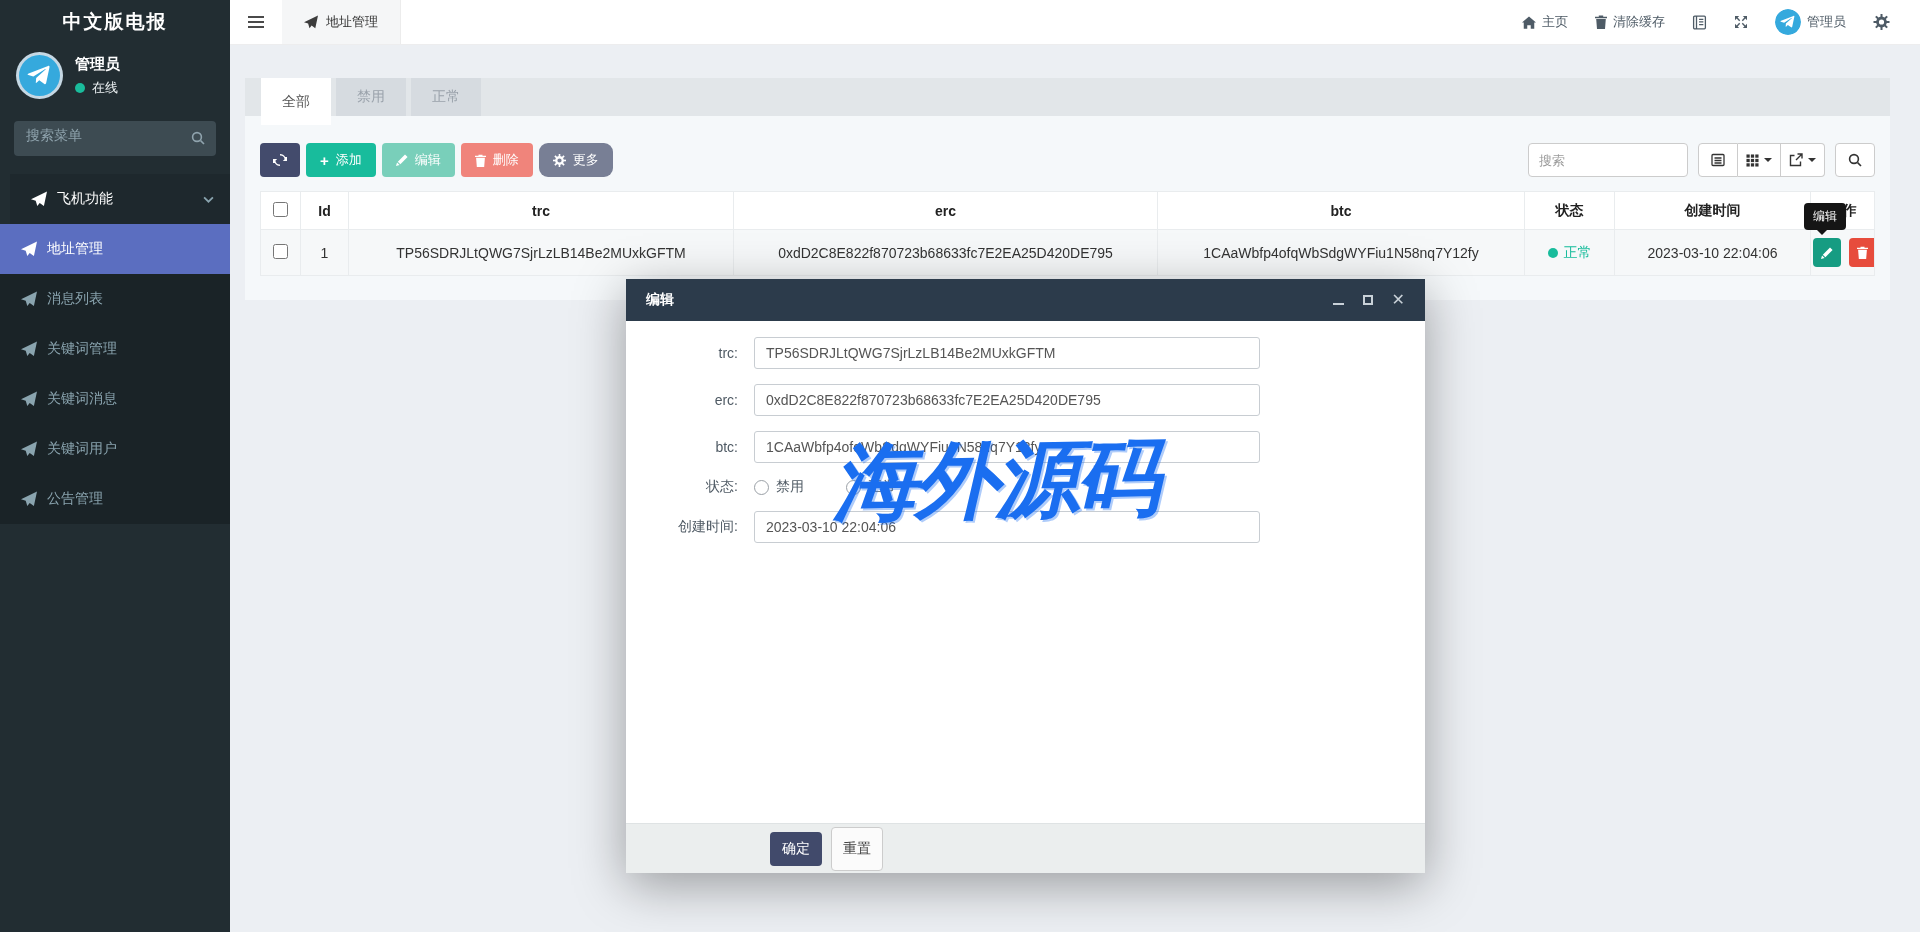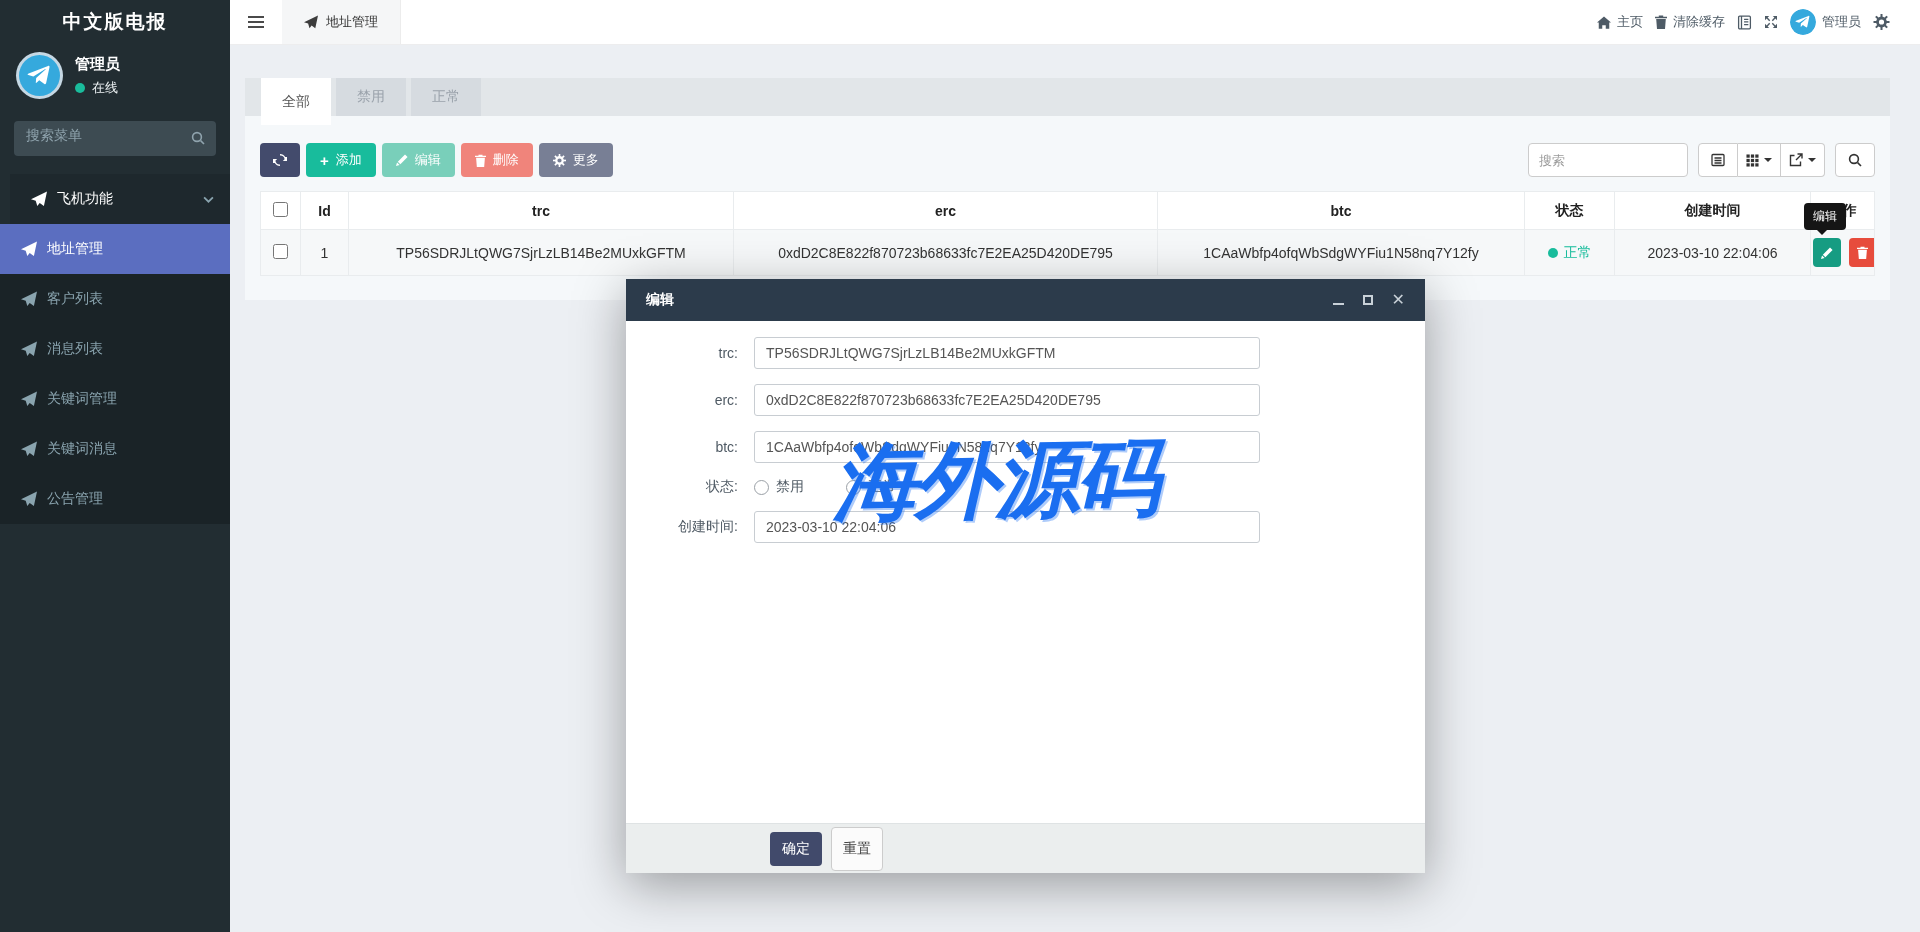--- a/index.html
+++ b/index.html
@@ -31,41 +31,41 @@
   .menu-item.root { color:#b8c7ce; }
   .mi-caret { position:absolute; right:16px; color:#8aa4af; display:flex; }
 
   
   .main { flex:1; display:flex; flex-direction:column; min-width:0; }
   .navbar { height:45px; background:#fff; display:flex; align-items:stretch; border-bottom:1px solid #ededee; }
   .hamburger { width:52px; display:flex; flex-direction:column; justify-content:center; align-items:center; gap:3px; cursor:pointer; }
   .hamburger i { width:16px; height:2px; background:#4a4a4a; display:block; }
   .nav-tab { display:flex; align-items:center; gap:8px; padding:0 22px; background:#f5f6f7; font-size:13px; color:#333; border-right:1px solid #ececec; cursor:pointer; }
   .nav-tab .mi-icon { color:#3c3c3c; display:flex; }
-  .nav-right { margin-left:auto; display:flex; align-items:center; gap:12px; padding-right:30px; font-size:13px; color:#4e5b66; }
+  .nav-right { margin-left:auto; display:flex; align-items:center; gap:27px; padding-right:30px; font-size:13px; color:#4e5b66; }
   .nav-item { display:flex; align-items:center; gap:6px; cursor:pointer; color:#4e5b66; }
   .nav-item svg { display:block; }
   .nav-avatar { width:26px; height:26px; border-radius:50%; overflow:hidden; display:flex; }
 
   
   .content { flex:1; padding:33px 30px 0 15px; }
   .tab-band { background:#e2e6e9; height:38px; display:flex; padding-left:16px; align-items:flex-start; }
   .ftab { min-width:70px; padding:0 18px; display:flex; align-items:center; justify-content:center; font-size:14px; margin-right:5px; cursor:pointer; }
   .ftab.active { background:#fff; color:#555; height:47px; }
   .ftab.inactive { background:#d6dbe0; color:#9aa2ab; height:38px; }
 
   .panel { background:#f5f8fa; padding:27px 15px 24px; }
   .toolbar { display:flex; align-items:center; }
   .btn { height:34px; border-radius:4px; border:none; color:#fff; font-size:13px; display:inline-flex; align-items:center; gap:7px; padding:0 14px; margin-right:6px; cursor:pointer; font-family:inherit; }
   .btn svg { display:block; }
   .btn-refresh { background:#434b6c; width:40px; justify-content:center; padding:0; }
   .btn-add { background:#18bc9c; }
   .btn-edit-tb { background:#79cfba; }
   .btn-del-tb { background:#f0847b; }
-  .btn-more { background:#787f95; }
+  .btn-more { background:#787f95;border-radius:9px; }
   .toolbar-right { margin-left:auto; display:flex; align-items:flex-end; }
   .tb-search input { width:160px; height:34px; border:1px solid #ccc; border-radius:4px; padding:0 10px; font-size:13px; color:#555; outline:none; background:#fff; }
   .tb-search input::placeholder { color:#999; }
   .btn-group { display:flex; margin-left:10px; }
   .tool-btn { height:34px; min-width:40px; background:#fff; border:1px solid #ccc; display:flex; align-items:center; justify-content:center; gap:5px; color:#333; cursor:pointer; padding:0 8px; }
   .btn-group .tool-btn + .tool-btn { border-left:none; }
   .btn-group .tool-btn:first-child { border-radius:4px 0 0 4px; }
   .btn-group .tool-btn:last-child { border-radius:0 4px 4px 0; }
   .tool-btn.single { border-radius:4px; margin-left:10px; }
   .caret-down { width:0; height:0; border-left:4px solid transparent; border-right:4px solid transparent; border-top:4px solid #333; display:inline-block; }
@@ -162,45 +162,45 @@
               </svg>
             </span>
           <span>地址管理</span>
         </div>
         <div class="menu-item">
           <span class="mi-icon">
               <svg width="16" height="16" viewBox="0 0 16 16" fill="currentColor">
                 <path d="M16 .5L0 8.3l4.7 1.5L6.3 15l2.4-3 4.2 3.1L16 .5z"></path>
               </svg>
             </span>
-          <span>客户列表</span>
+          <span>消息列表</span>
         </div>
         <div class="menu-item">
           <span class="mi-icon">
               <svg width="16" height="16" viewBox="0 0 16 16" fill="currentColor">
                 <path d="M16 .5L0 8.3l4.7 1.5L6.3 15l2.4-3 4.2 3.1L16 .5z"></path>
               </svg>
             </span>
-          <span>消息列表</span>
+          <span>关键词管理</span>
         </div>
         <div class="menu-item">
           <span class="mi-icon">
               <svg width="16" height="16" viewBox="0 0 16 16" fill="currentColor">
                 <path d="M16 .5L0 8.3l4.7 1.5L6.3 15l2.4-3 4.2 3.1L16 .5z"></path>
               </svg>
             </span>
-          <span>关键词管理</span>
+          <span>关键词消息</span>
         </div>
         <div class="menu-item">
           <span class="mi-icon">
               <svg width="16" height="16" viewBox="0 0 16 16" fill="currentColor">
                 <path d="M16 .5L0 8.3l4.7 1.5L6.3 15l2.4-3 4.2 3.1L16 .5z"></path>
               </svg>
             </span>
-          <span>关键词消息</span>
+          <span>关键词用户</span>
         </div>
         <div class="menu-item">
           <span class="mi-icon">
               <svg width="16" height="16" viewBox="0 0 16 16" fill="currentColor">
                 <path d="M16 .5L0 8.3l4.7 1.5L6.3 15l2.4-3 4.2 3.1L16 .5z"></path>
               </svg>
             </span>
           <span>公告管理</span>
         </div>
       </div>

